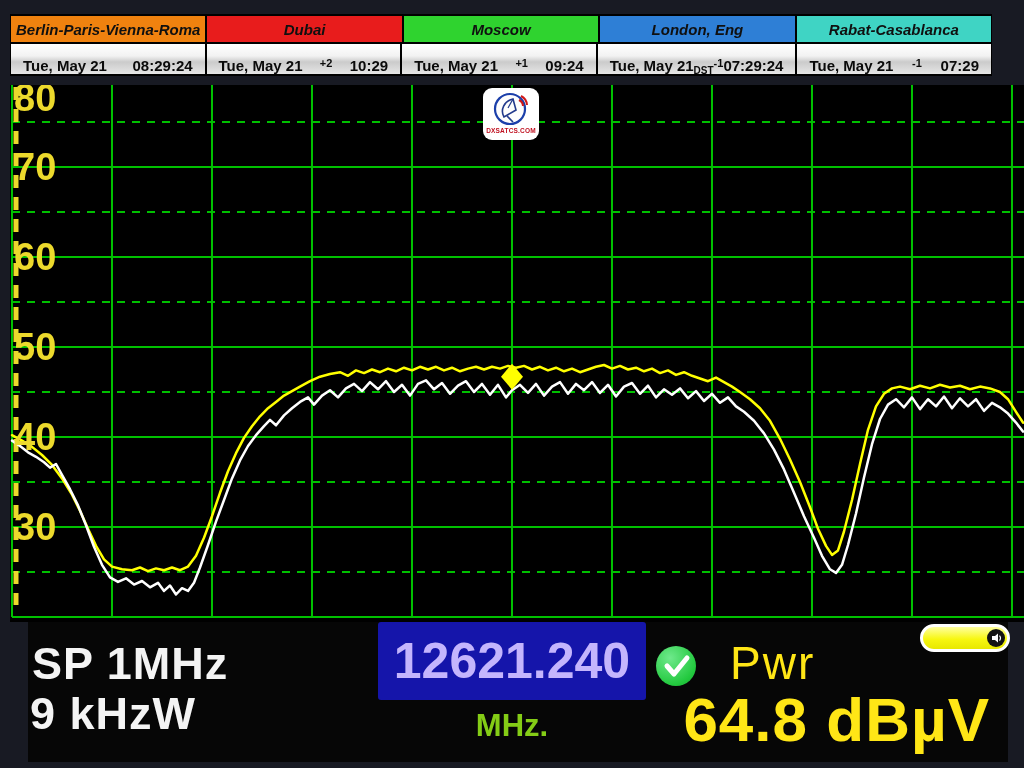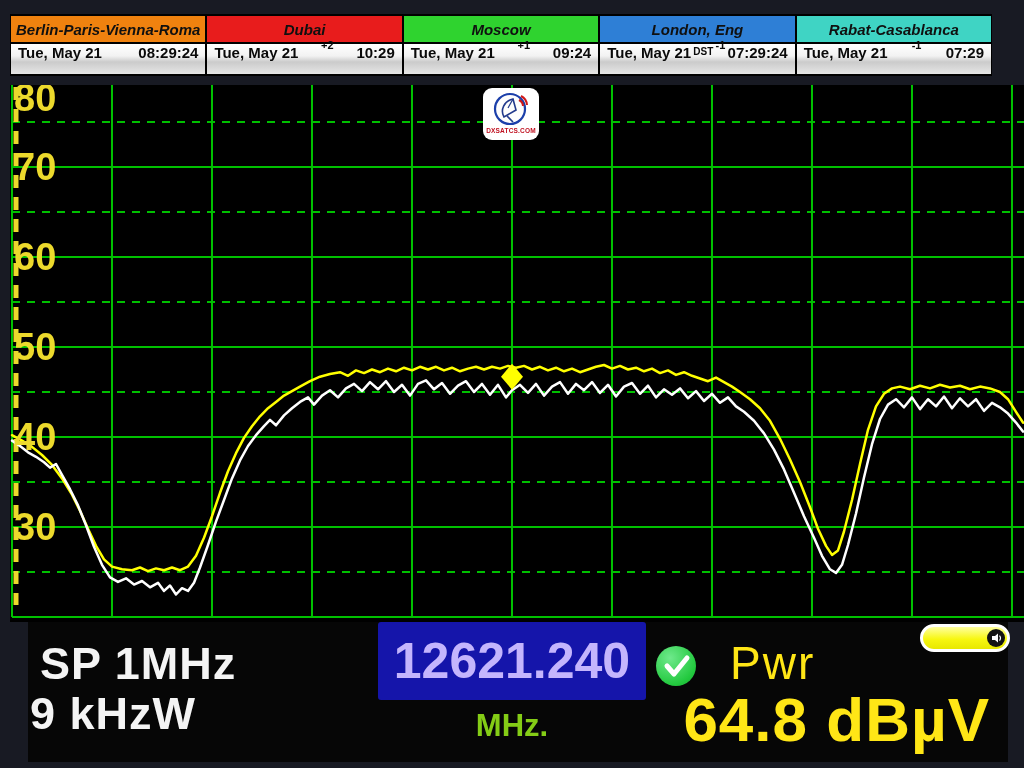--- a/index.html
+++ b/index.html
@@ -13,37 +13,37 @@
   .clock-row{display:flex;width:100%;}
   .city-cell{
     flex:1 1 0;height:26px;border:2px solid #000;border-right-width:1px;border-left-width:1px;
     display:flex;align-items:center;justify-content:center;
     font-size:15px;font-weight:bold;font-style:italic;color:#101010;
     white-space:nowrap;overflow:hidden;
   }
   .time-cell{
     flex:1 1 0;height:30px;border:2px solid #000;border-top-width:0;border-right-width:1px;border-left-width:1px;
     background:linear-gradient(#ffffff 0%,#f2f2f2 40%,#cbcbcb 60%,#e6e6e6 100%);
-    display:flex;align-items:flex-start;justify-content:space-between;
-    padding:0 7px;font-size:15px;font-weight:bold;color:#0a0a0a;white-space:nowrap;
+    display:flex;align-items:flex-end;justify-content:space-between;
+    padding:0 12px;font-size:15px;font-weight:bold;color:#0a0a0a;white-space:nowrap;
   }
   .time-cell .off{font-size:11px;position:relative;top:-5px;font-weight:bold;}
   .time-cell .dst{font-size:10px;position:relative;top:2px;letter-spacing:0;}
   .time-cell .tm{font-size:15px;}
   
   .plot{position:absolute;left:10px;top:85px;width:1014px;height:537px;background:#000;overflow:hidden;}
   .plot svg{display:block;}
   .logo{
     position:absolute;left:473px;top:3px;width:56px;height:52px;background:#fff;border-radius:9px;
     display:flex;flex-direction:column;align-items:center;justify-content:flex-start;padding-top:2px;box-sizing:border-box;
   }
   .logo-text{font-size:6.5px;font-weight:bold;color:#c01020;letter-spacing:0.2px;margin-top:-1px;}
   
   .panel{position:absolute;left:28px;top:622px;width:980px;height:140px;background:#060606;}
-  .sp-label{position:absolute;left:12px;top:16px;font-size:45px;font-weight:bold;color:#f4f4f4;letter-spacing:1px;}
+  .sp-label{position:absolute;left:4px;top:16px;font-size:45px;font-weight:bold;color:#f4f4f4;letter-spacing:1px;}
   .rbw-label{position:absolute;left:2px;top:66px;font-size:45px;font-weight:bold;color:#f4f4f4;letter-spacing:1px;}
   .freq-box{
     position:absolute;left:350px;top:0px;width:268px;height:78px;background:#1515aa;border-radius:3px;
     display:flex;align-items:center;justify-content:center;
     font-size:50px;font-weight:bold;color:#c4b5fd;
   }
   .freq-unit{position:absolute;left:350px;top:86px;width:268px;text-align:center;font-size:31px;font-weight:bold;color:#84cc16;}
   .check{position:absolute;left:628px;top:24px;width:40px;height:40px;border-radius:50%;
     background:radial-gradient(circle at 35% 30%,#6fe98c,#22c93e 70%,#17a630);}
   .pwr-label{position:absolute;left:702px;top:14px;font-size:46px;font-weight:normal;color:#ffe616;letter-spacing:2px;}

